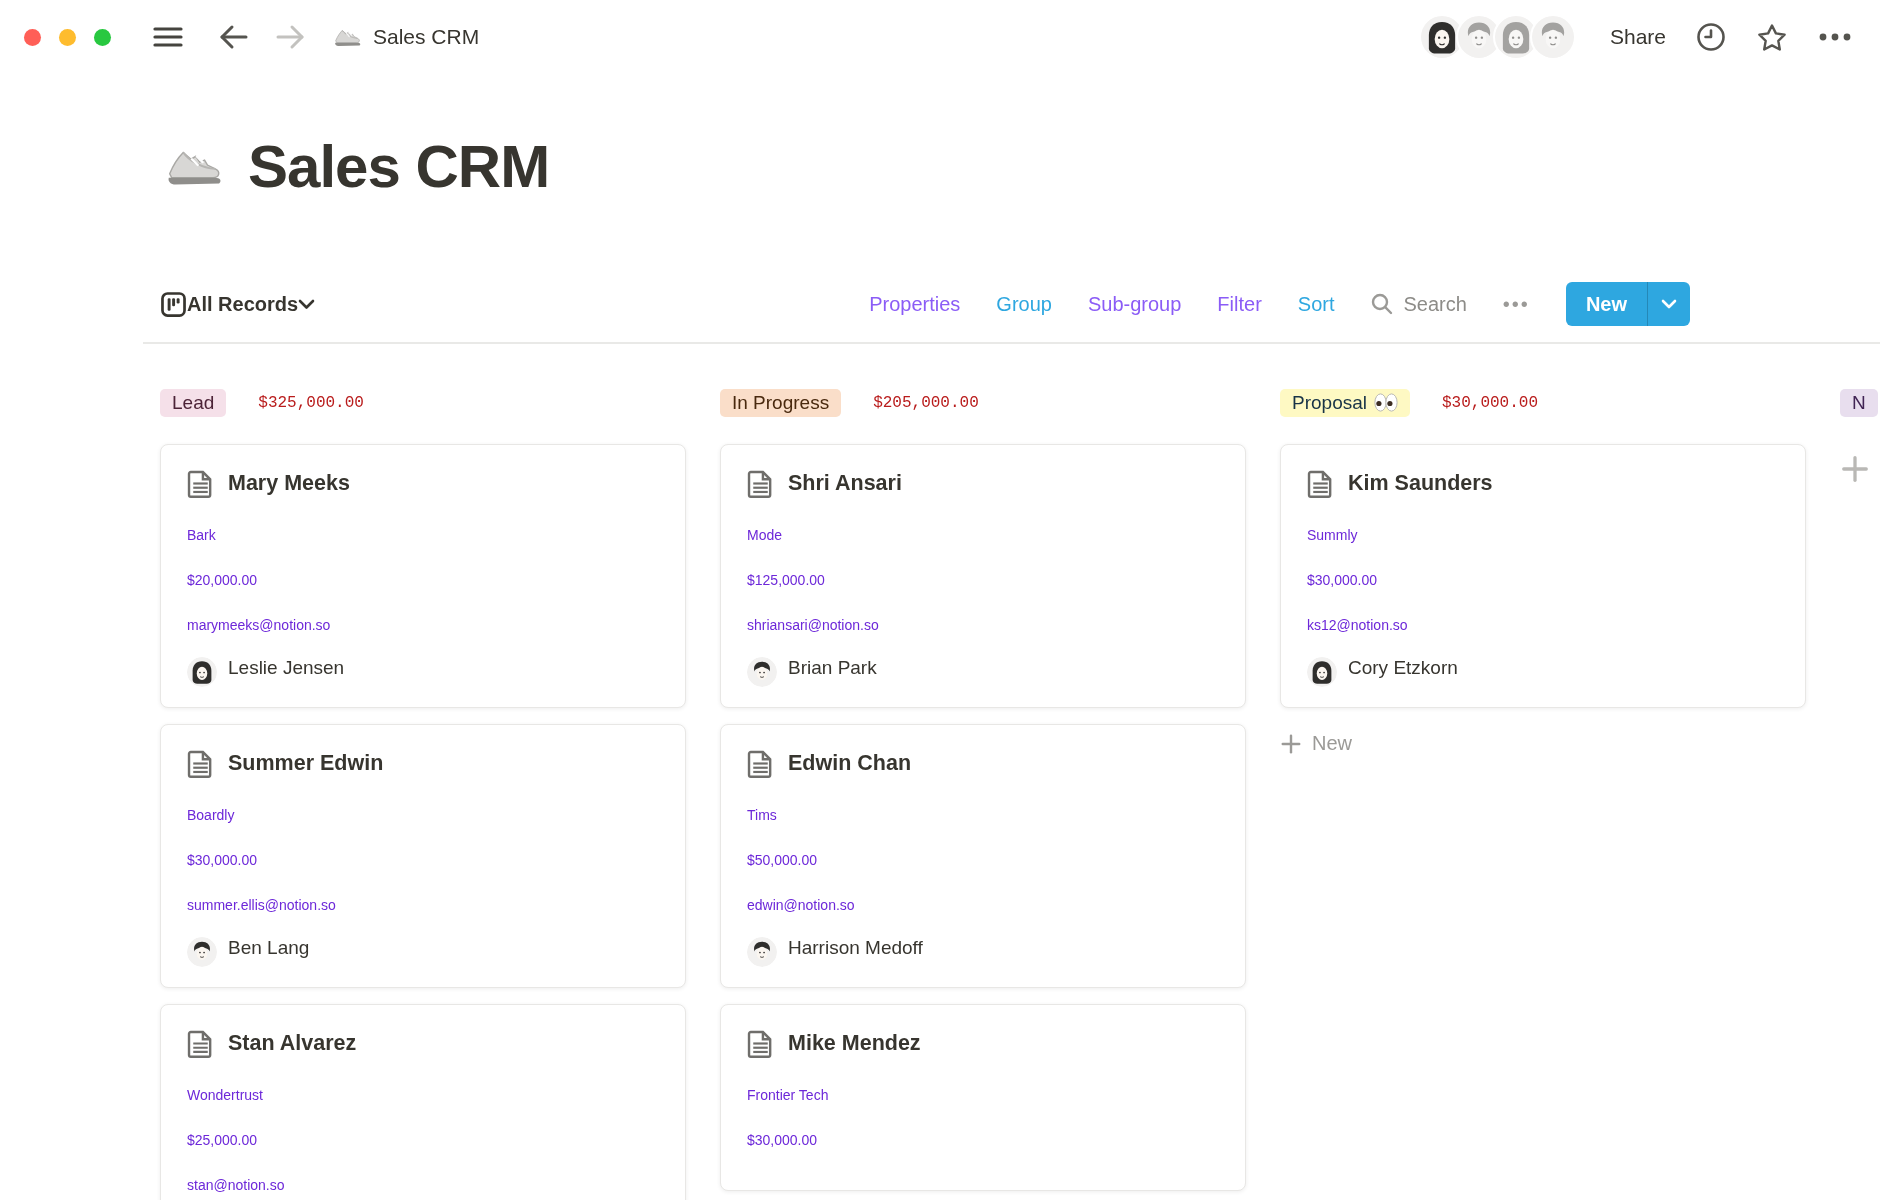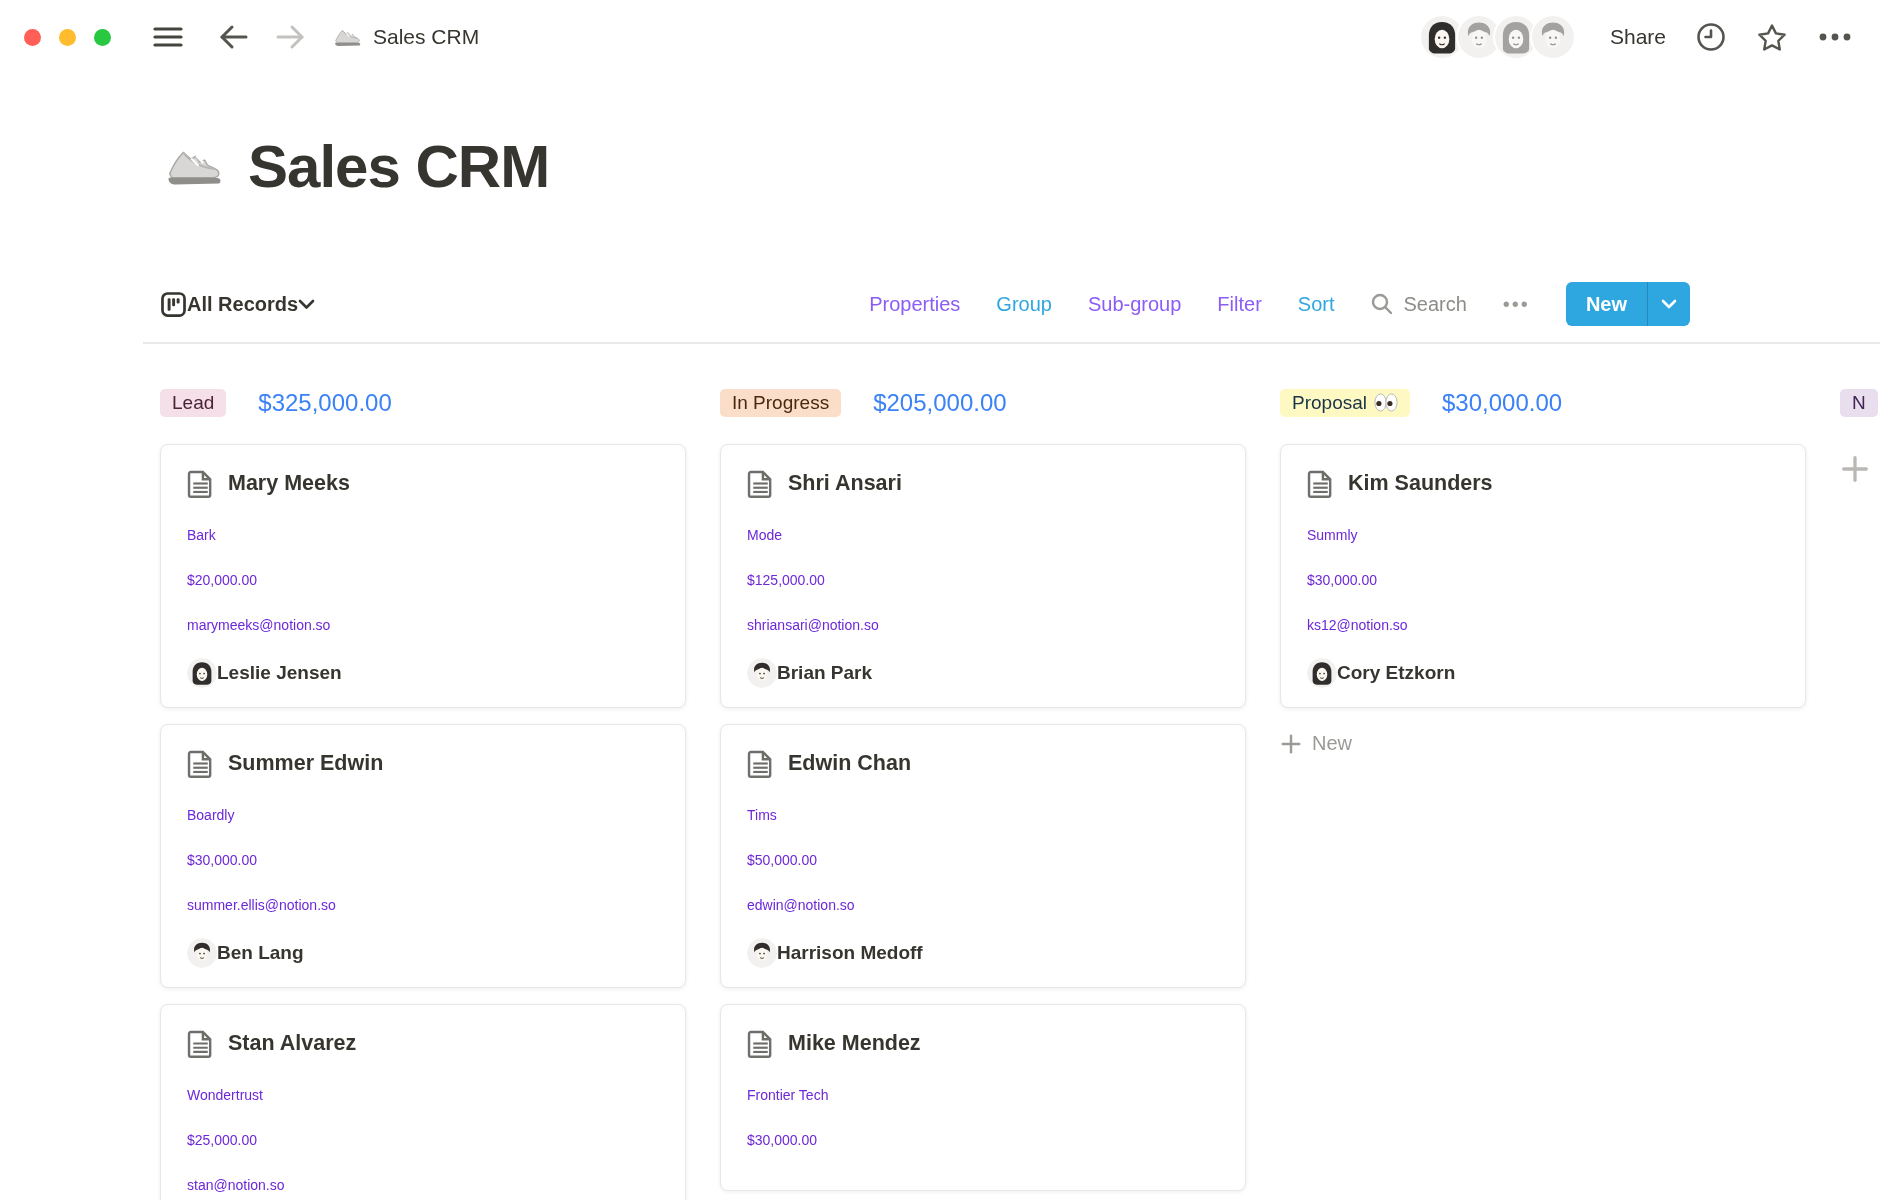--- a/index.html
+++ b/index.html
@@ -41,28 +41,28 @@
   .new-btn .nb-label { display:flex; align-items:center; padding:0 20px; color:#fff; font-size:20px; font-weight:600; font-family:inherit; }
   .new-btn .nb-caret { display:flex; align-items:center; padding:0 13px; border-left:1px solid rgba(0,0,0,0.18); }
 
   .divider { position:absolute; top:342px; left:143px; right:0; height:2px; background:#e9e9e7; }
 
   
   .board { margin-top:61px; display:flex; gap:34px; align-items:flex-start; }
   .bcol { width:526px; flex:none; }
   .col-head { display:flex; align-items:center; gap:32px; height:31px; }
   .badge { display:inline-flex; align-items:center; gap:7px; font-size:19px; padding:3px 12px; border-radius:5px; white-space:nowrap; }
-  .col-sum { font-size:24px; color:#3b82f6; }
+  .col-sum { font-size:16px; color:#b91c1c;font-family:Liberation Mono, monospace; }
   .cards { margin-top:26px; display:flex; flex-direction:column; gap:16px; }
   .card { background:#fff; border:1px solid #e8e7e5; border-radius:8px; box-shadow:0 1px 4px rgba(15,15,15,0.07); padding:24px 26px 18px 26px; cursor:pointer; }
   .card-title { display:flex; align-items:center; gap:14px; margin-bottom:24px; }
   .card-name { font-size:21.5px; font-weight:600; color:#37352f; }
   .prop { font-size:14px; line-height:26px; margin-bottom:19px; color:#6d28d9; }
   .prop.email { text-decoration-color:#c9c8c6; text-decoration-thickness:2px; text-underline-offset:5px; }
-  .owner-row { display:flex; align-items:center; height:32px;font-weight:bold; }
+  .owner-row { display:flex; align-items:flex-start; gap:11px; height:32px; }
   .owner-av { width:30px; height:30px; border-radius:50%; overflow:hidden; flex:none; }
   .owner-name { font-size:19px; color:#37352f; }
   .new-row { margin-top:24px; display:flex; align-items:center; gap:10px; color:#9b9a97; font-size:20px; background:none; border:none; cursor:pointer; font-family:inherit; }
   .add-card-btn { margin-top:36px; background:none; border:none; cursor:pointer; padding:0; display:block; }
 </style>
 </head>
 <body>
 
 <div class="window">
 

